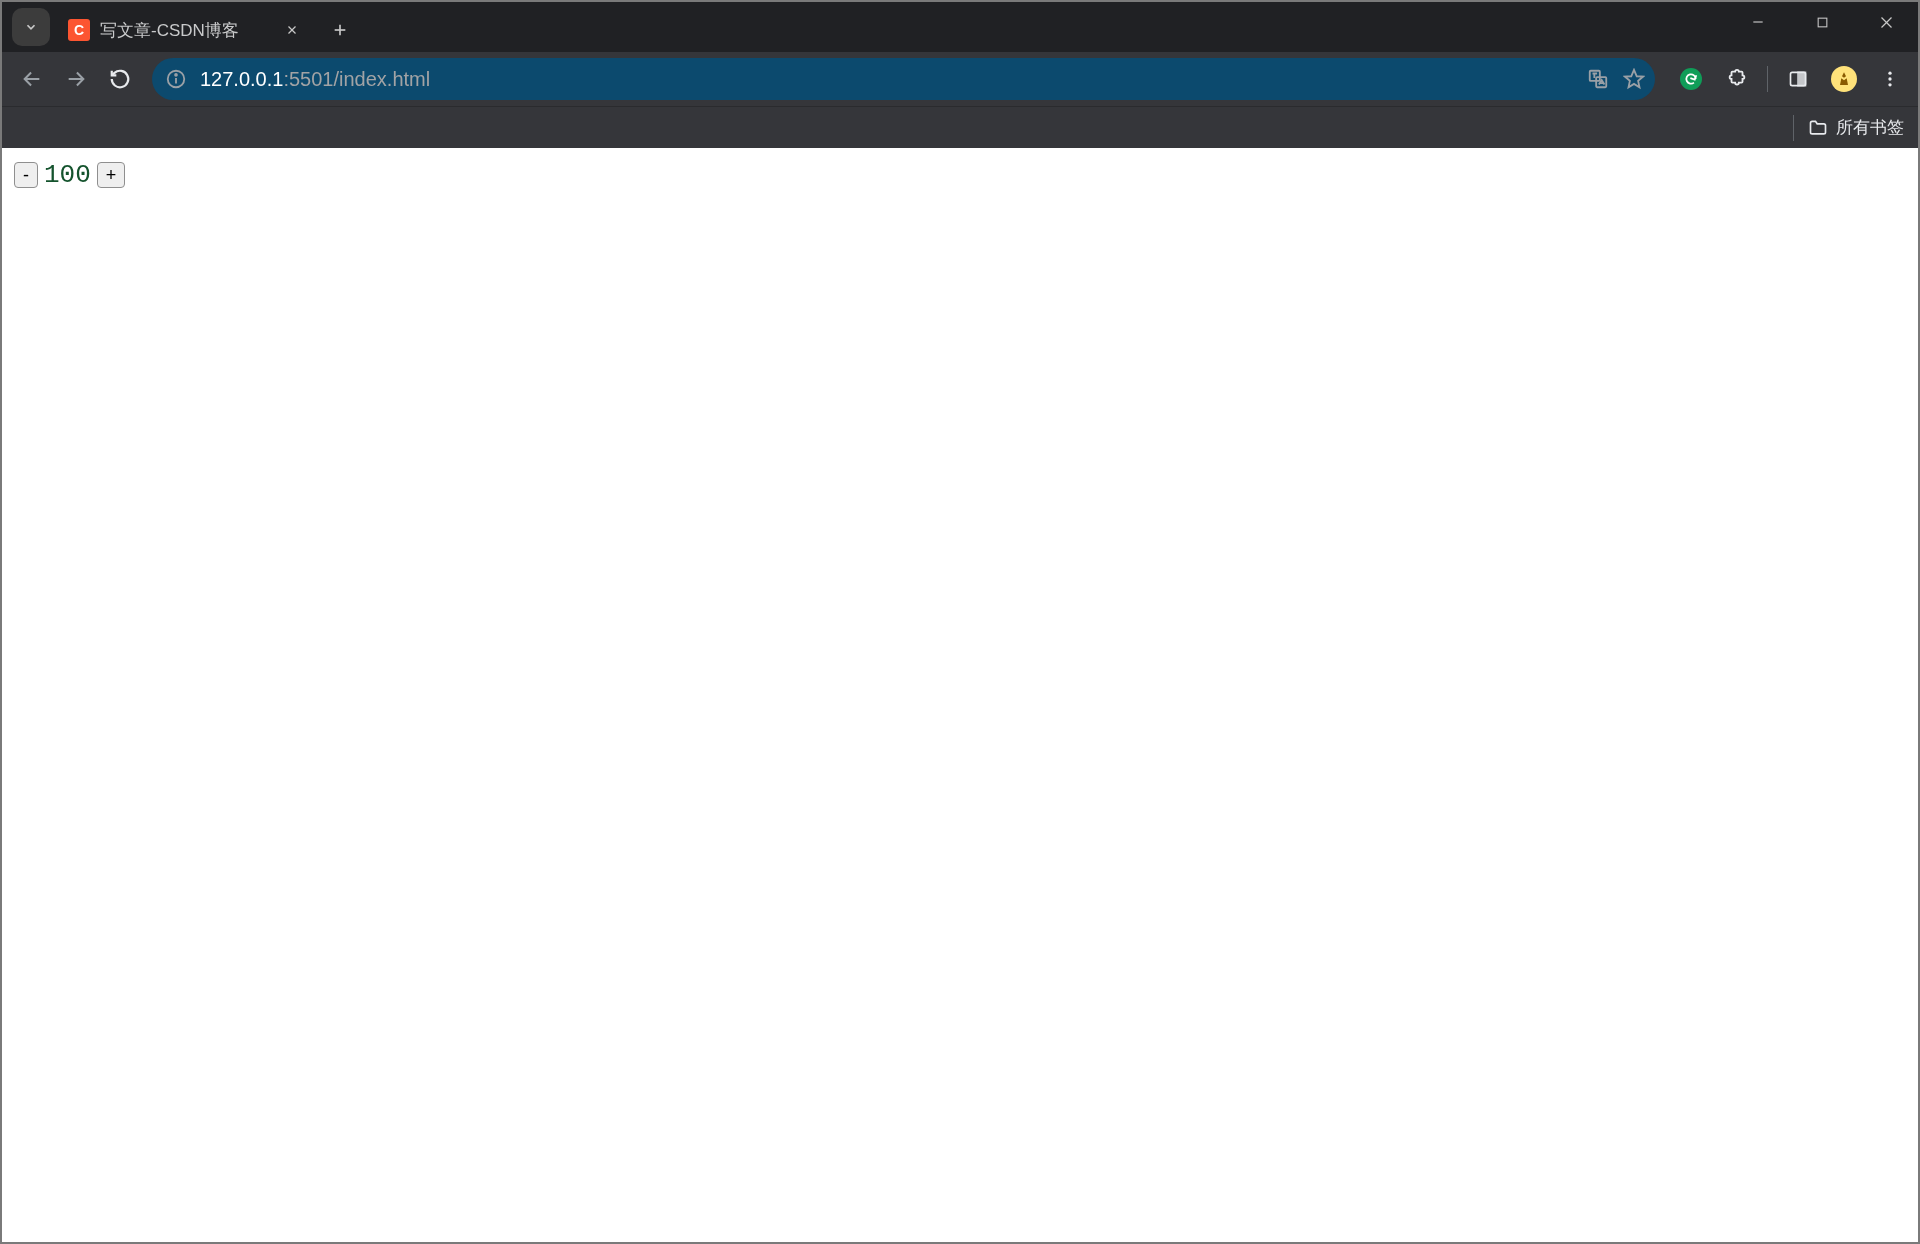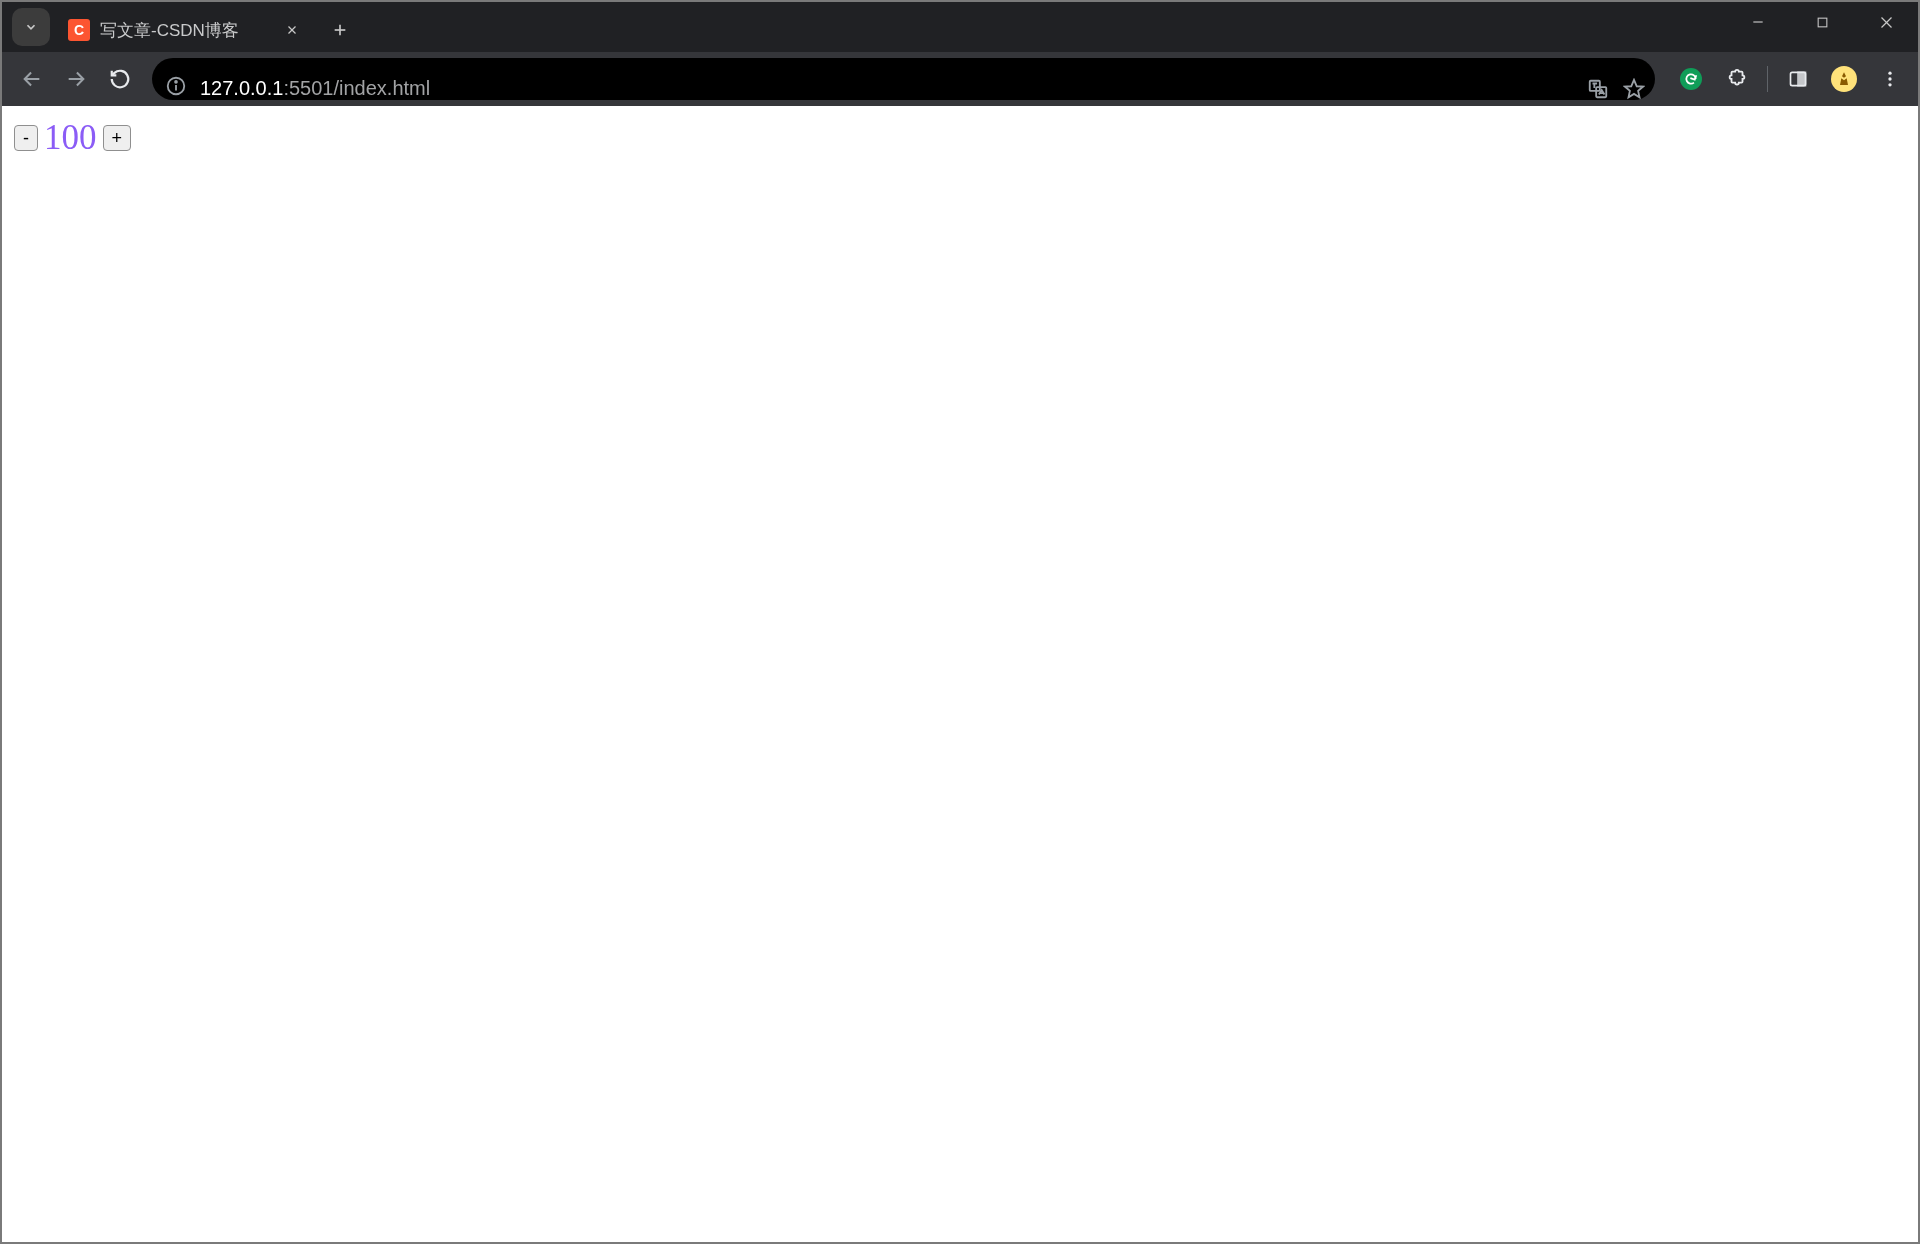--- a/index.html
+++ b/index.html
@@ -127,25 +127,25 @@
   height: 44px;
   display: flex;
   align-items: center;
   justify-content: center;
   color: #9aa0a6;
 }
 .tool-btn.enabled { color: #e8eaed; }
 .omnibox {
   flex: 1;
   height: 42px;
-  background: #000000;
+  background: #0c4a6e;
   border-radius: 21px;
   margin: 12px 10px;
   display: flex;
-  align-items: flex-end;
+  align-items: center;
   padding: 0 10px;
   color: #e8eaed;
   font-size: 20px;
 }
 .omnibox .site-info {
   width: 28px;
   height: 28px;
   border-radius: 50%;
   display: flex;
   align-items: center;
@@ -233,23 +233,23 @@
   font-size: 18px;
   background: #efefef;
   border: 1px solid #8f8f8f;
   border-radius: 4px;
   padding: 0 8px;
   height: 26px;
   line-height: 22px;
   cursor: pointer;
 }
 .counter .value {
-  font-family: Liberation Serif, serif;
-  font-size: 35px;
-  color: #8b5cf6;
+  font-family: Liberation Mono, monospace;
+  font-size: 26px;
+  color: #14532d;
 }
 
 svg { display: block; }
 </style>
 </head>
 <body>
 
 <div class="chrome">
 
   <div class="titlebar">
@@ -377,20 +377,29 @@
       <div class="ext-btn">
         <svg width="20" height="20" viewBox="0 0 24 24" fill="currentColor">
             <circle cx="12" cy="5" r="2"></circle>
             <circle cx="12" cy="12" r="2"></circle>
             <circle cx="12" cy="19" r="2"></circle>
           </svg>
       </div>
     </div>
   </div>
 
+  <div class="bookmarks-bar">
+    <div class="sep"></div>
+    <div class="bm-item">
+      <svg width="20" height="20" viewBox="0 0 24 24" fill="none" stroke="currentColor" stroke-width="2">
+          <path d="M3 6a2 2 0 0 1 2-2h4l2 3h8a2 2 0 0 1 2 2v8a2 2 0 0 1-2 2H5a2 2 0 0 1-2-2V6z"></path>
+        </svg>
+      <span>所有书签</span>
+    </div>
+  </div>
 </div>
 
 <div class="viewport">
   <div class="counter">
     <button>-</button>
     <span class="value">100</span>
     <button>+</button>
   </div>
 </div>
 

